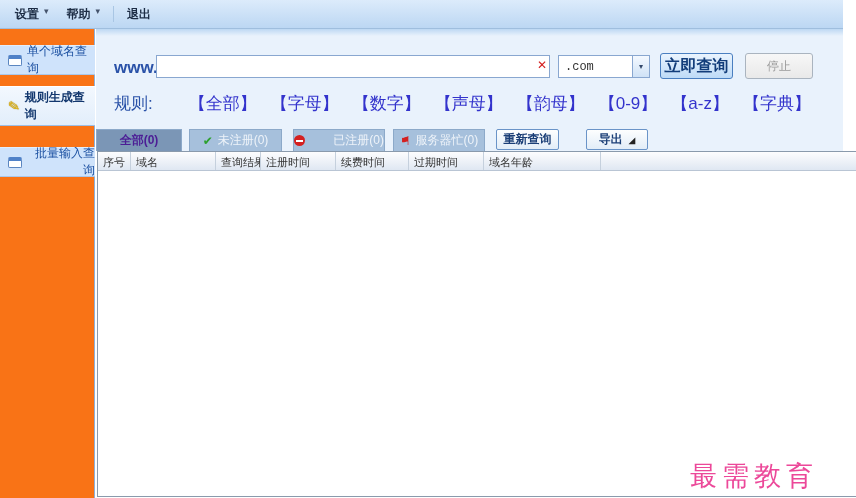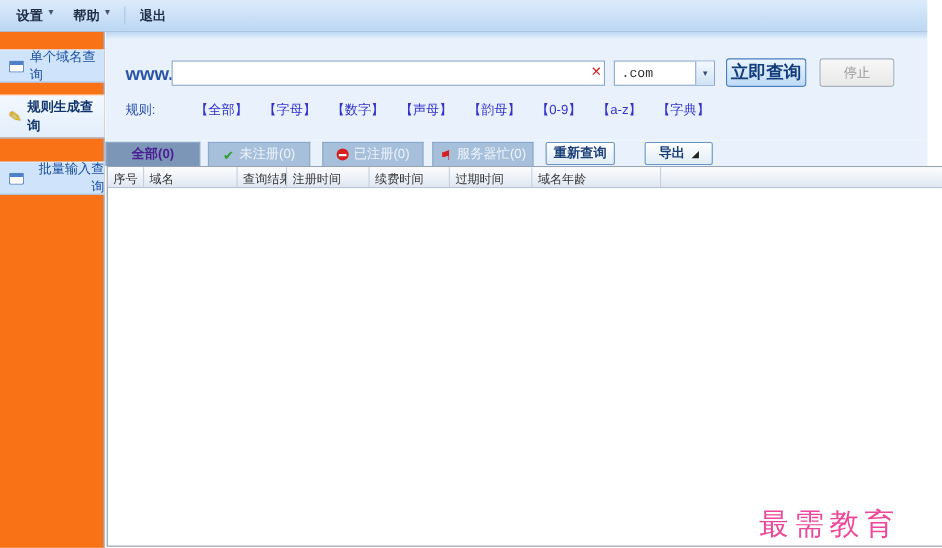--- a/index.html
+++ b/index.html
@@ -45,34 +45,34 @@
   .tld-arrow-btn { width:17px; height:100%; background:linear-gradient(#f4f9ff,#cfe2f6);
     border-left:1px solid #89a7d0; display:flex; align-items:center; justify-content:center;
     font-size:8px; color:#33486b; cursor:pointer; }
   .btn-query { position:absolute; left:564px; top:0; width:73px; height:26px;
     background:linear-gradient(#eaf4fe,#bedbf7); border:1px solid #4a7fc0; border-radius:3px;
     color:#123d7a; font-weight:bold; font-size:16px; cursor:pointer; }
   .btn-stop { position:absolute; left:649px; top:0; width:68px; height:26px;
     background:linear-gradient(#f7f7f7,#e9e9e9); border:1px solid #aab4bf; border-radius:3px;
     color:#9a9a9a; font-size:12px; cursor:default; }
   .row2 { position:absolute; left:18px; top:63px; display:flex; align-items:center; gap:14px;
-    font-size:12px; }
+    font-size:17px; }
   .rules-label { color:#2a52a8; margin-right:22px; }
   .rule-link { color:#3333cc; cursor:pointer; }
 
   
   .tabstrip { position:absolute; left:96px; top:128px; width:747px; height:23px;
     background:#e9f2fc; }
   .tab { position:absolute; top:1px; height:22px; display:flex; align-items:center; justify-content:center;
     gap:5px; font-size:12px; color:#eef3f9; background:#a6c0dc; cursor:pointer;
     border:1px solid #8ca9c9; border-bottom:none; }
   .tab.sel { background:#7b96b6; color:#4c1d95; font-weight:bold; }
   .t1 { left:0;   width:86px; }
   .t2 { left:93px;  width:93px; }
-  .t3 { left:197px; width:92px; }
+  .t3 { left:197px; width:92px;justify-content:space-between; }
   .t4 { left:297px; width:92px; }
   .check-icon { color:#2ca02c; font-size:12px; font-weight:bold; }
   .noentry-icon { width:11px; height:11px; border-radius:50%; background:#d42020; position:relative; flex:0 0 auto; }
   .noentry-icon::after { content:""; position:absolute; left:2px; top:4.5px; width:7px; height:2px; background:#fff; }
   .flag-icon { color:#d42020; font-size:12px; transform:scaleX(-1); }
   .btn-requery { position:absolute; left:400px; top:1px; width:63px; height:21px;
     background:linear-gradient(#fdfefe,#e2edf8); border:1px solid #6a94c8; border-radius:2px;
     color:#1b3f77; font-size:12px; font-weight:bold; cursor:pointer; }
   .btn-export { position:absolute; left:490px; top:1px; width:62px; height:21px;
     background:linear-gradient(#fdfefe,#e2edf8); border:1px solid #6a94c8; border-radius:2px;

